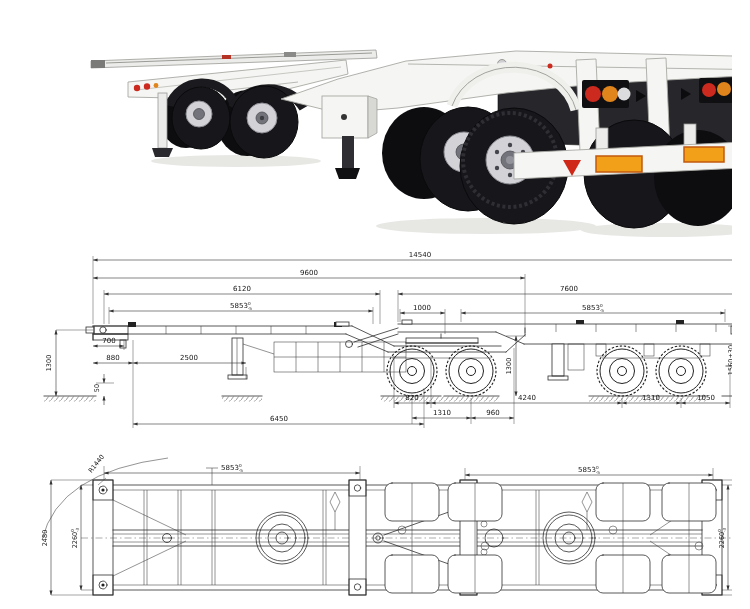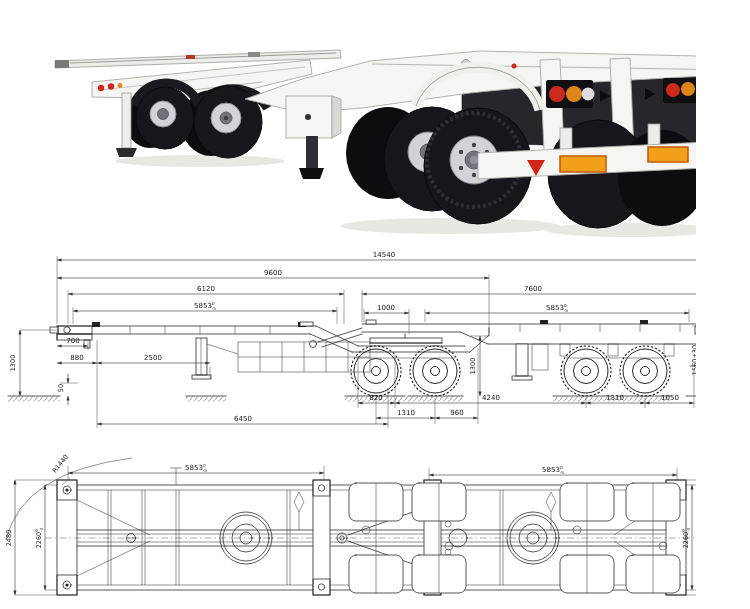--- a/index.html
+++ b/index.html
@@ -1,17 +1,17 @@
 <!DOCTYPE html>
 <html><head>
 <meta charset="utf-8">
 <style>
   html,body{margin:0;padding:0;background:#fff;}
   .canvas{width:696px;height:609px;background:#ffffff;position:relative;overflow:hidden;
-          font-family:"DejaVu Sans",sans-serif;}
+          font-family:"DejaVu Sans",sans-serif;padding-left:36px;}
   svg{display:block;}
   
   .ln{stroke:#2e2e2e;stroke-width:.8;fill:none;stroke-linecap:square;}
   .lnt{stroke:#3a3a3a;stroke-width:.55;fill:none;}
   .fillw{fill:#ffffff;}
   .blk{fill:#222;stroke:none;}
   .ext{stroke:#4a4a4a;stroke-width:.5;fill:none;}
   .dim{stroke:#333;stroke-width:.6;fill:none;}
   .cl{stroke:#555;stroke-width:.5;stroke-dasharray:7 3 1.5 3;fill:none;}
   .dtext{font-family:"DejaVu Sans",sans-serif;font-size:7px;fill:#141414;}

